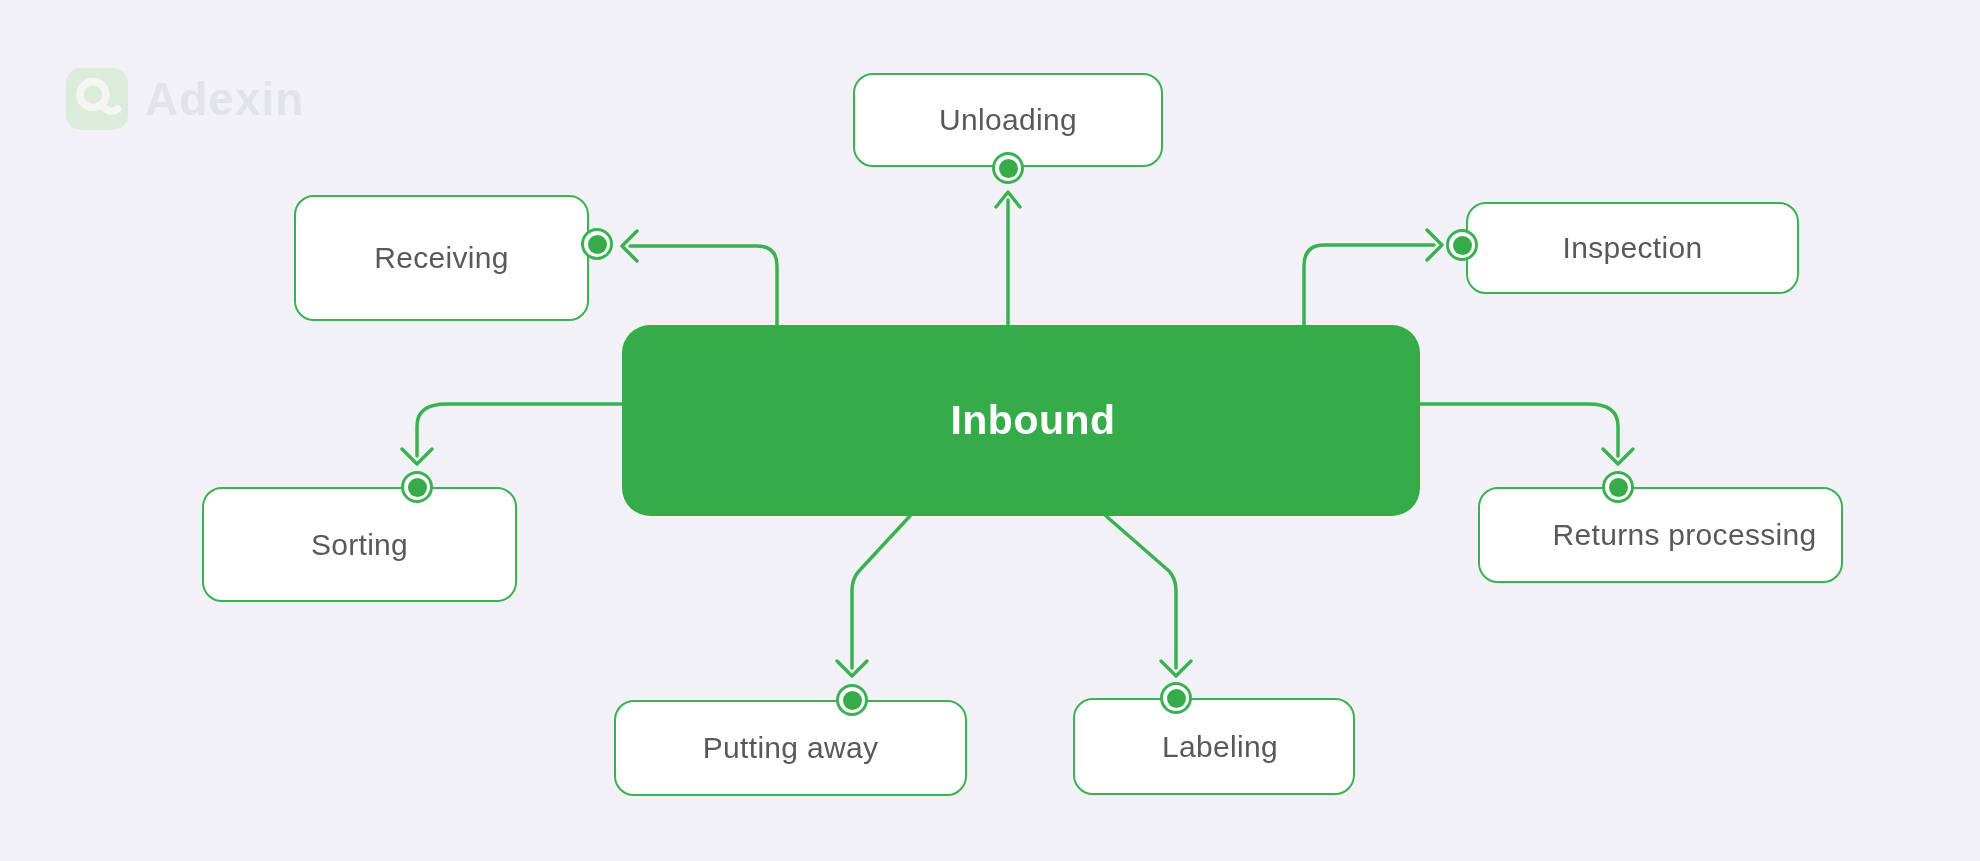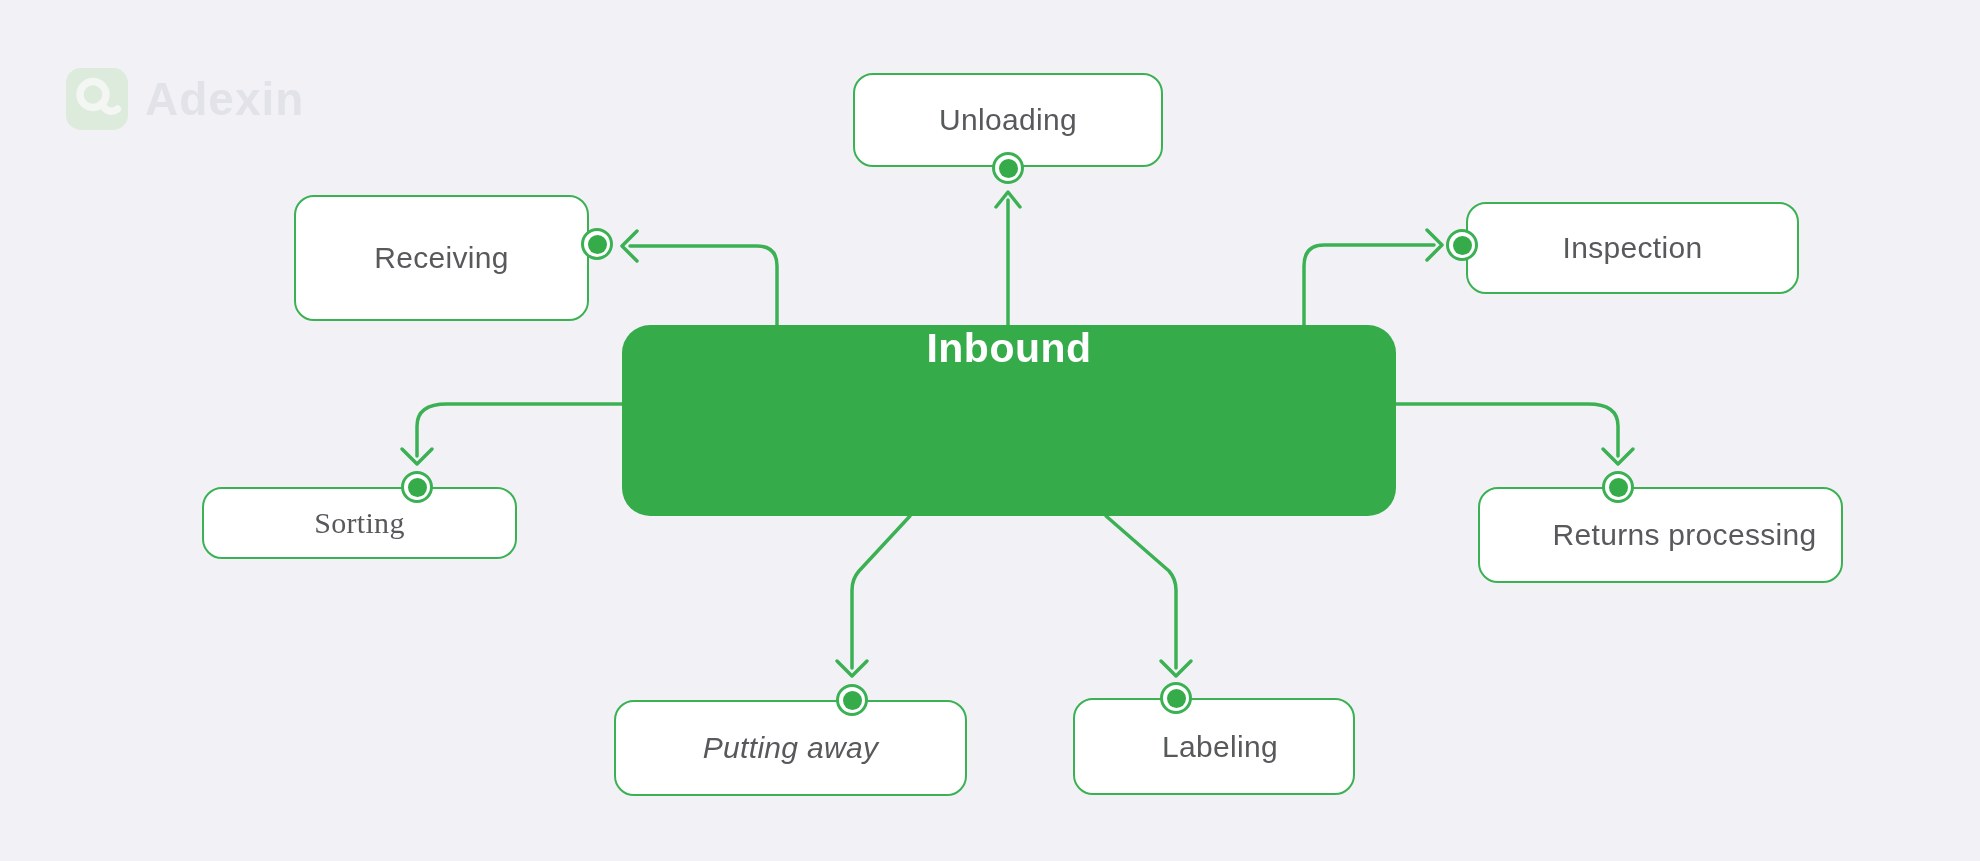--- a/index.html
+++ b/index.html
@@ -32,31 +32,32 @@
     border-radius:20px;
     display:flex; align-items:center; justify-content:center;
     font-size:30px; color:var(--label-gray);
     letter-spacing:0.3px;
     box-sizing:border-box;
   }
   .node-center{
     position:absolute; z-index:2;
     background:var(--accent-green);
     border:none; border-radius:28px;
-    display:flex; align-items:flex-start; justify-content:center;
+    display:flex; align-items:center; justify-content:center;
     font-size:41px; font-weight:bold; color:#ffffff;
     letter-spacing:0.5px;
+    padding-left:24px;
   }
   #node-inbound            { left:622px;  top:325px; width:774px; height:191px; }
   #node-unloading          { left:853px;  top:73px;  width:310px; height:94px;border-radius:20px; }
   #node-receiving          { left:294px;  top:195px; width:295px; height:126px; }
   #node-inspection         { left:1466px; top:202px; width:333px; height:92px;align-items:center; }
-  #node-sorting            { left:202px;  top:487px; width:315px; height:72px;font-family:Liberation Serif, serif; }
+  #node-sorting            { left:202px;  top:487px; width:315px; height:115px; }
   #node-returns-processing { left:1478px; top:487px; width:365px; height:96px;padding-left:48px; }
-  #node-putting-away       { left:614px;  top:700px; width:353px; height:96px;font-style:italic; }
+  #node-putting-away       { left:614px;  top:700px; width:353px; height:96px; }
   #node-labeling           { left:1073px; top:698px; width:282px; height:97px;padding-left:12px; }
 
   .port{
     position:absolute; z-index:3; box-sizing:content-box;
     width:26px; height:26px;
     border:3px solid var(--line-green); border-radius:50%;
     background:#ffffff;
     display:flex; align-items:center; justify-content:center;
   }
   .port-dot{

